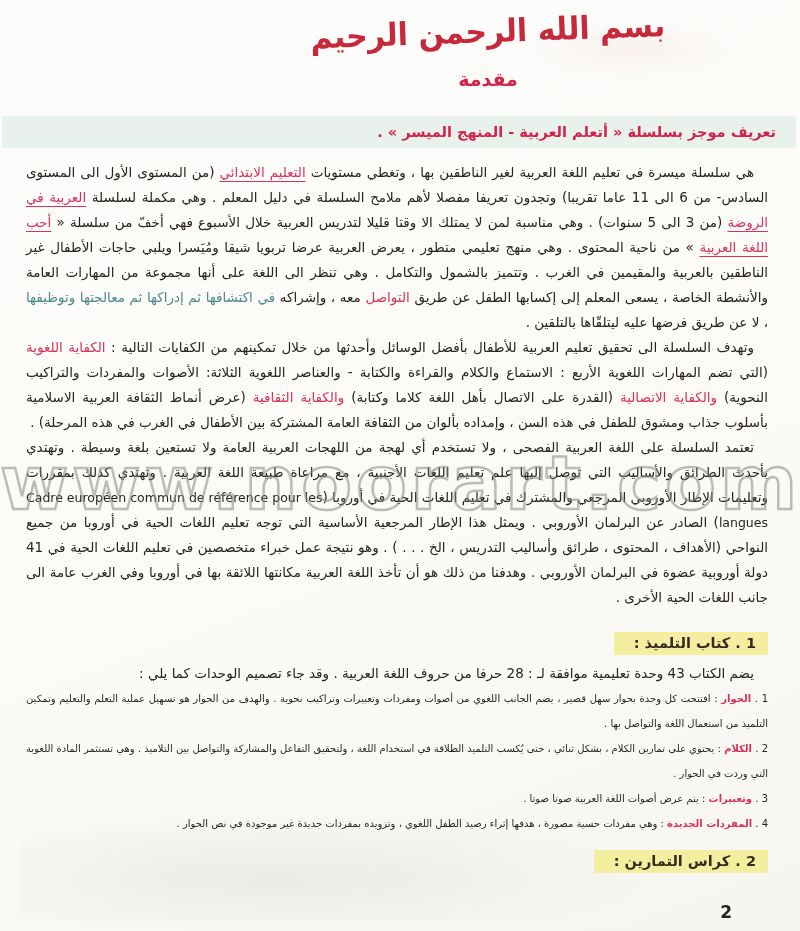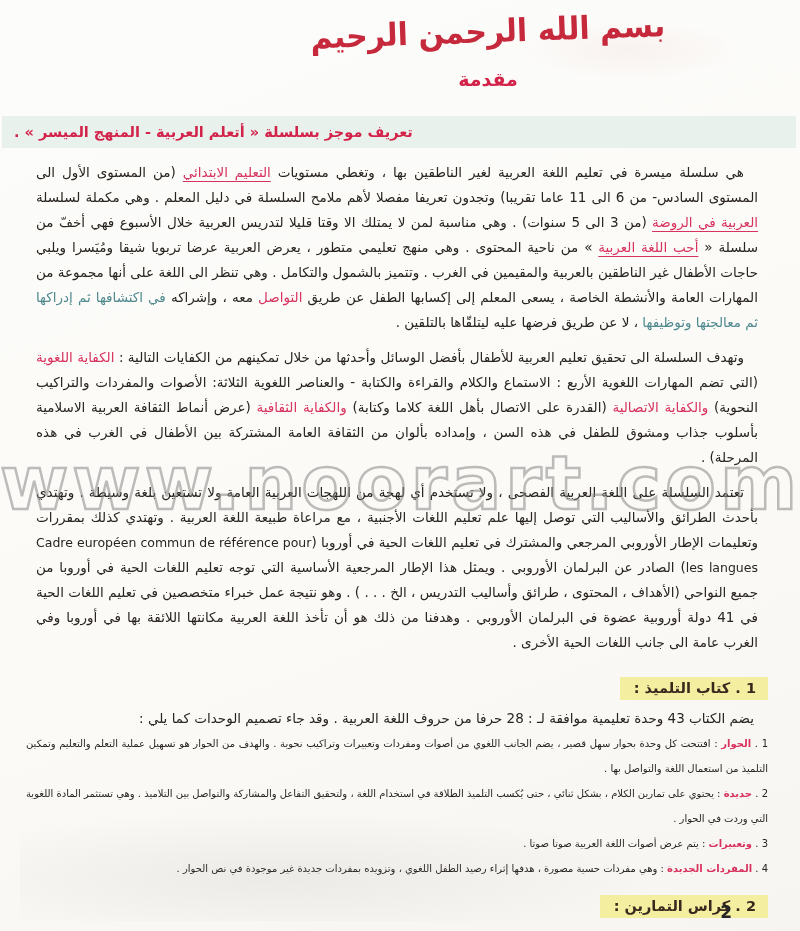--- a/index.html
+++ b/index.html
@@ -42,46 +42,46 @@
     font-weight:bold;
   }
   .bar{
     margin:26px 4px 0 2px;
     background:#e8f1ec;
     color:#d3234a;
     font-weight:bold;
     font-size:14.5px;
     line-height:20px;
     padding:6px 20px 6px 12px;
-    text-align:left;
+    text-align:right;
   }
   .bar2{margin-top:18px;}
   .content{padding:0 32px 0 26px;}
   .para{
-    margin:10px;
+    margin:0;
     font-size:13.5px;
     line-height:25px;
     text-align:justify;
     text-indent:14px;
   }
   .para.first{margin-top:12px;}
   .seg-r{color:#d8325e;}
   .seg-rb{color:#d8325e;font-weight:bold;}
   .seg-ru{color:#d8325e;text-decoration:underline;text-underline-offset:4px;text-decoration-thickness:1px;}
   .seg-t{color:#4f898e;}
   .seg-f{direction:ltr;unicode-bidi:isolate;font-size:12.5px;}
   .yellow-row{margin:22px 0 0;}
   .yellow-row.y2{margin-top:14px;}
   .yellow{
     display:inline-block;
     background:#f4efa0;
     color:#38291e;
     font-weight:bold;
     font-size:14.5px;
-    padding:3px 12px 4px 14px;
+    padding:3px 12px 4px 20px;
   }
   .list-intro{
     margin:6px 0 0;
     font-size:13.5px;
     line-height:25px;
     text-indent:14px;
   }
   .sub{
     margin:0;
     font-size:10px;
@@ -128,21 +128,21 @@
     <p class="para"><span class="seg-n">تعتمد السلسلة على اللغة العربية الفصحى ، ولا تستخدم أي لهجة من اللهجات العربية العامة ولا تستعين بلغة وسيطة . وتهتدي بأحدث الطرائق والأساليب التي توصل إليها علم تعليم اللغات الأجنبية ، مع مراعاة طبيعة اللغة العربية . وتهتدي كذلك بمقررات وتعليمات الإطار الأوروبي المرجعي والمشترك في تعليم اللغات الحية في أوروبا (</span><span class="seg-f">Cadre européen commun de référence pour les langues</span><span class="seg-n">) الصادر عن البرلمان الأوروبي . ويمثل هذا الإطار المرجعية الأساسية التي توجه تعليم اللغات الحية في أوروبا من جميع النواحي (الأهداف ، المحتوى ، طرائق وأساليب التدريس ، الخ . . . ) . وهو نتيجة عمل خبراء متخصصين في تعليم اللغات الحية في 41 دولة أوروبية عضوة في البرلمان الأوروبي . وهدفنا من ذلك هو أن تأخذ اللغة العربية مكانتها اللائقة بها في أوروبا وفي الغرب عامة الى جانب اللغات الحية الأخرى .</span></p>
   </div>
 
 
   <div class="content">
     <div class="yellow-row">
       <span class="yellow">1 . كتاب التلميذ :</span>
     </div>
     <p class="list-intro">يضم الكتاب 43 وحدة تعليمية موافقة لـ : 28 حرفا من حروف اللغة العربية . وقد جاء تصميم الوحدات كما يلي :</p>
     <p class="sub"><span class="seg-n">1 . </span><span class="seg-rb">الحوار</span><span class="seg-n"> : افتتحت كل وحدة بحوار سهل قصير ، يضم الجانب اللغوي من أصوات ومفردات وتعبيرات وتراكيب نحوية . والهدف من الحوار هو تسهيل عملية التعلم والتعليم وتمكين التلميذ من استعمال اللغة والتواصل بها .</span></p>
-    <p class="sub"><span class="seg-n">2 . </span><span class="seg-rb">جديدة</span><span class="seg-n"> : يحتوي على تمارين الكلام ، بشكل ثنائي ، حتى يُكسب التلميذ الطلاقة في استخدام اللغة ، ولتحقيق التفاعل والمشاركة والتواصل بين التلاميذ . وهي تستثمر المادة اللغوية التي وردت في الحوار .</span></p>
+    <p class="sub"><span class="seg-n">2 . </span><span class="seg-rb">الكلام</span><span class="seg-n"> : يحتوي على تمارين الكلام ، بشكل ثنائي ، حتى يُكسب التلميذ الطلاقة في استخدام اللغة ، ولتحقيق التفاعل والمشاركة والتواصل بين التلاميذ . وهي تستثمر المادة اللغوية التي وردت في الحوار .</span></p>
     <p class="sub"><span class="seg-n">3 . </span><span class="seg-rb">وتعبيرات</span><span class="seg-n"> : يتم عرض أصوات اللغة العربية صوتا صوتا .</span></p>
     <p class="sub"><span class="seg-n">4 . </span><span class="seg-rb">المفردات الجديدة</span><span class="seg-n"> : وهي مفردات حسية مصورة ، هدفها إثراء رصيد الطفل اللغوي ، وتزويده بمفردات جديدة غير موجودة في نص الحوار .</span></p>
 
     <div class="yellow-row y2">
       <span class="yellow">2 . كراس التمارين :</span>
     </div>
 
   </div>
 
   <div class="watermark">www.noorart.com</div>

